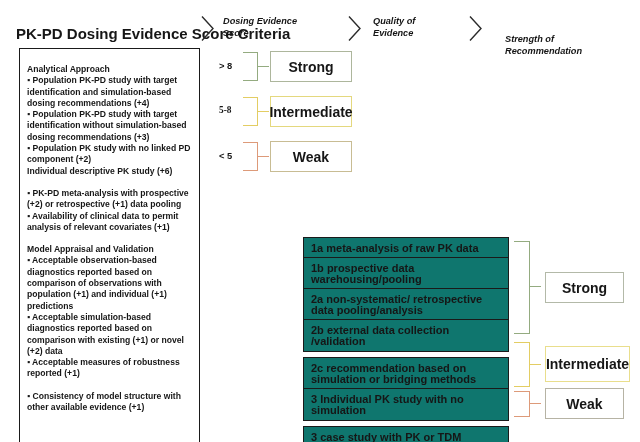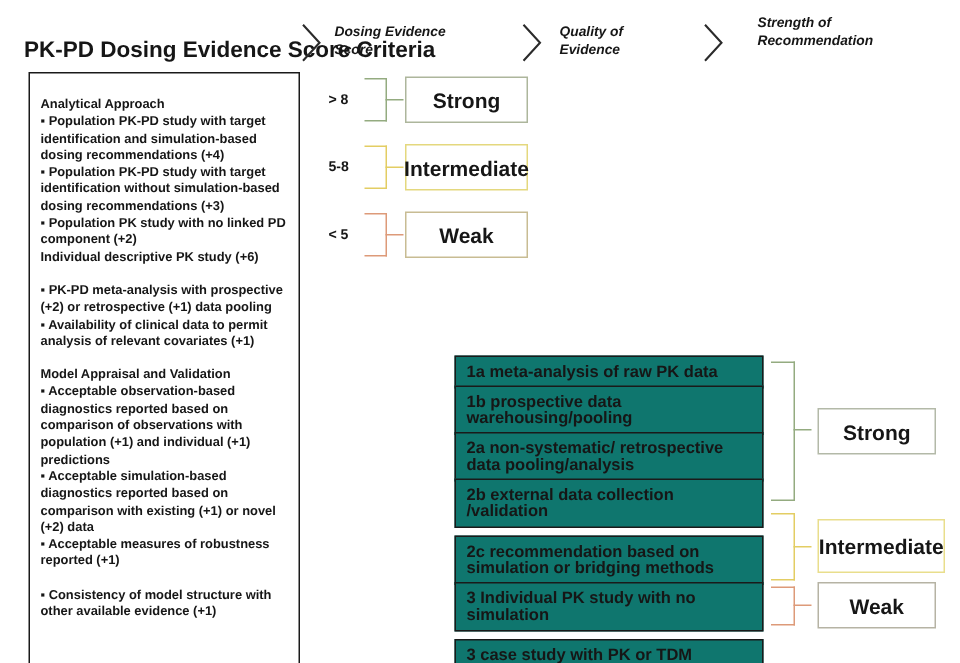--- a/index.html
+++ b/index.html
@@ -8,21 +8,21 @@
     font-family:"Liberation Sans",sans-serif;font-weight:700;color:#161616;
     overflow:hidden;
   }
   .abs{position:absolute;}
 
   
   .criteria-title{left:16px;top:25px;font-size:15px;white-space:nowrap;letter-spacing:0;text-align:center;}
   .flow-step{font-size:9.2px;line-height:11.5px;font-style:italic;}
   .step-score{left:223px;top:16px;width:78px;}
   .step-quality{left:373px;top:16px;width:52px;}
-  .step-strength{left:505px;top:10px;width:92px;}
+  .step-strength{left:505px;top:34px;width:92px;}
   .chevron{width:15px;height:27px;}
   .chev1{left:200px;top:15px;}
   .chev2{left:347px;top:15px;}
   .chev3{left:468px;top:15px;}
 
   
   .criteria-box{
     left:19px;top:48px;width:181px;height:423px;box-sizing:border-box;
     border:1.8px solid #1a1a1a;padding:15px 6px 0 7px;
     font-size:8.6px;line-height:11.3px;
@@ -95,21 +95,21 @@
     </div>
   </div>
 
   <div class="abs score-label" style="left:219px;top:60px;">&gt; 8</div>
   <div class="abs bracket" style="left: 243px; top: 52px; width: 15px; height: 29px; border-color: rgb(148, 171, 128);"></div>
   <div class="abs tick" style="left: 256.5px; top: 66px; width: 12px; background-color: rgb(148, 171, 128);"></div>
   <div class="abs ev-box" style="left: 270px; top: 51px; width: 82px; height: 31px; border-color: rgb(173, 182, 156);">
     <span>Strong</span>
   </div>
 
-  <div class="abs score-label" style="left:219px;top:105px;">5-8</div>
+  <div class="abs score-label" style="left:219px;top:105px;font-family:Liberation Serif, serif;">5-8</div>
   <div class="abs bracket" style="left: 243px; top: 97px; width: 15px; height: 29px; border-color: rgb(227, 205, 99);"></div>
   <div class="abs tick" style="left: 256.5px; top: 111px; width: 12px; background-color: rgb(227, 205, 99);"></div>
   <div class="abs ev-box" style="left: 270px; top: 96px; width: 82px; height: 31px; border-color: rgb(228, 216, 126);">
     <span>Intermediate</span>
   </div>
 
   <div class="abs score-label" style="left:219px;top:150px;">&lt; 5</div>
   <div class="abs bracket" style="left: 243px; top: 142px; width: 15px; height: 29px; border-color: rgb(221, 154, 121);"></div>
   <div class="abs tick" style="left: 256.5px; top: 156px; width: 12px; background-color: rgb(221, 154, 121);"></div>
   <div class="abs ev-box" style="left: 270px; top: 141px; width: 82px; height: 31px; border-color: rgb(200, 188, 147);">

